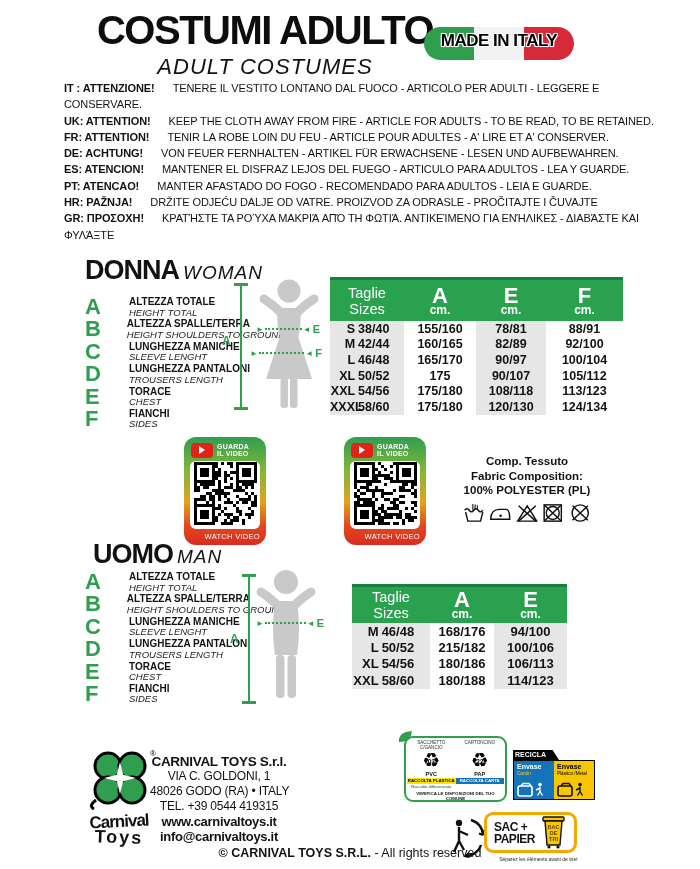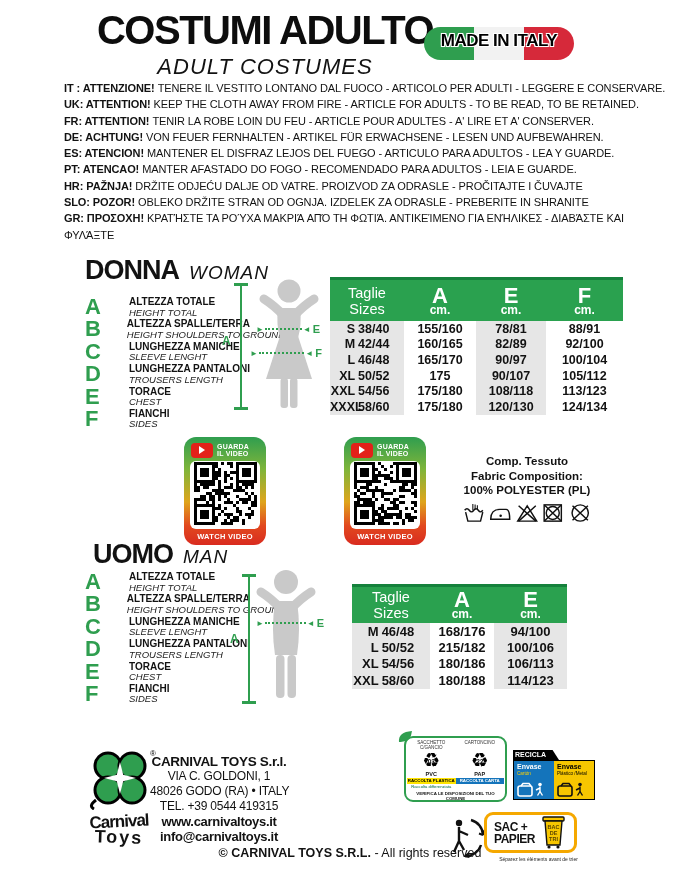--- a/index.html
+++ b/index.html
@@ -10,25 +10,25 @@
   
   .title{left:95px;top:8px;width:340px;text-align:center;font-size:40px;font-weight:bold;letter-spacing:-1.5px;color:#0d0d0d}
   .subtitle{left:95px;top:54px;width:340px;text-align:center;font-size:22px;font-style:italic;letter-spacing:1px}
   .badge{left:424px;top:27px;width:150px;height:33px;border-radius:17px;overflow:hidden;display:flex}
   .badge .stripe{flex:1}
   .badge-text{left:420px;top:31px;width:158px;text-align:center;font-size:17px;font-weight:bold;color:#000;
     text-shadow:-1px -1px 0 #fff,1px -1px 0 #fff,-1px 1px 0 #fff,1px 1px 0 #fff,0 0 2px #fff;letter-spacing:-0.5px}
 
   
   .warnings{left:64px;top:80px;width:610px;font-size:11px;line-height:16.3px;letter-spacing:-0.1px}
-  .warn-line b{font-weight:bold;margin-right:3px}
+  .warn-line b{font-weight:bold;margin-right:18px}
 
   
   .sec-head{font-weight:bold;font-size:27px;letter-spacing:-1px;white-space:nowrap}
-  .sec-head .en{font-style:italic;font-weight:normal;font-size:19px;letter-spacing:1px;margin-left:10px}
+  .sec-head .en{font-style:italic;font-weight:normal;font-size:19px;letter-spacing:1px;margin-left:4px}
 
   
   .legend{width:200px}
   .legend-item{display:flex;align-items:flex-start;height:22.4px}
   .legend-letter{width:44px;color:#2f9e4f;font-weight:bold;font-size:22px;line-height:20px}
   .legend-title{font-size:10px;font-weight:bold;line-height:10.5px;white-space:nowrap}
   .legend-sub{font-size:9.5px;font-style:italic;line-height:10px;white-space:nowrap;color:#222}
 
   
   .vline{width:14px}
@@ -64,21 +64,21 @@
   .uomo-t .w0{width:78px}.uomo-t .w1{width:64px}.uomo-t .w2{width:73px}
 
   
   .qr-badge{width:82px;height:108px;border-radius:12px;padding:5px 6px 4px;display:flex;flex-direction:column;
     background:linear-gradient(180deg,#2f9e4f 0%,#7fb53a 30%,#dfa51c 60%,#e2491f 82%,#d92b1f 100%)}
   .qr-top{display:flex;align-items:center;gap:4px;height:17px;margin:0 1px}
   .yt-btn{width:22px;height:15px;background:#e32119;border-radius:4px;display:flex;align-items:center;justify-content:center;flex:none}
   .yt-tri{width:0;height:0;border-left:6px solid #fff;border-top:4px solid transparent;border-bottom:4px solid transparent}
   .qr-guarda{color:#fff;font-weight:bold;font-size:7px;line-height:7px;letter-spacing:0.2px}
   .qr-box{background:#fff;border-radius:6px;width:70px;height:70px;margin:3px auto 0;display:flex;align-items:center;justify-content:center}
-  .qr-watch{text-align:center;color:#fff;font-weight:bold;font-size:7.5px;margin-top:3px;letter-spacing:0.3px}
+  .qr-watch{text-align:right;color:#fff;font-weight:normal;font-size:7.5px;margin-top:3px;letter-spacing:0.3px}
 
   
   .fabric{left:462px;top:454px;width:130px;text-align:center;font-weight:bold;font-size:11.5px;line-height:14.5px}
   .care-row{display:flex;justify-content:center;gap:2px;margin-top:3px}
   .care-row svg{display:block}
 
   
   .company{left:150px;top:754px;width:138px;text-align:center;line-height:15px;white-space:nowrap}
   .company .l1{font-size:13.5px;font-weight:bold;letter-spacing:-0.3px}
   .company .l2{font-size:12px;letter-spacing:-0.2px}
@@ -137,21 +137,20 @@
 <div class="abs badge-text">MADE IN ITALY</div>
 
 <div class="abs warnings">
     <div class="warn-line"><b>IT : ATTENZIONE!</b><span>TENERE IL VESTITO LONTANO DAL FUOCO - ARTICOLO PER ADULTI - LEGGERE E CONSERVARE.</span></div>
     <div class="warn-line"><b>UK: ATTENTION!</b><span>KEEP THE CLOTH AWAY FROM FIRE - ARTICLE FOR ADULTS - TO BE READ, TO BE RETAINED.</span></div>
     <div class="warn-line"><b>FR: ATTENTION!</b><span>TENIR LA ROBE LOIN DU FEU - ARTICLE POUR ADULTES  - A' LIRE ET A' CONSERVER.</span></div>
     <div class="warn-line"><b>DE: ACHTUNG!</b><span>VON FEUER FERNHALTEN - ARTIKEL FÜR ERWACHSENE  - LESEN UND AUFBEWAHREN.</span></div>
     <div class="warn-line"><b>ES: ATENCION!</b><span>MANTENER EL DISFRAZ LEJOS DEL FUEGO -  ARTICULO PARA ADULTOS - LEA Y GUARDE.</span></div>
     <div class="warn-line"><b>PT: ATENCAO!</b><span>MANTER AFASTADO DO FOGO - RECOMENDADO PARA ADULTOS - LEIA E GUARDE.</span></div>
     <div class="warn-line"><b>HR: PAŽNJA!</b><span>DRŽITE ODJEĆU DALJE OD VATRE. PROIZVOD ZA ODRASLE - PROČITAJTE I ČUVAJTE</span></div>
-    <div class="warn-line"><b>SLO: POZOR!</b><span>OBLEKO DRŽITE STRAN OD OGNJA. IZDELEK ZA ODRASLE - PREBERITE IN SHRANITE</span></div>
     <div class="warn-line"><b>GR: ΠΡΟΣΟΧΗ!</b><span>ΚΡΑΤΉΣΤΕ ΤΑ ΡΟΎΧΑ ΜΑΚΡΙΆ ΑΠΌ ΤΗ ΦΩΤΙΆ. ΑΝΤΙΚΕΊΜΕΝΟ ΓΙΑ ΕΝΉΛΙΚΕΣ - ΔΙΑΒΆΣΤΕ ΚΑΙ ΦΥΛΆΞΤΕ</span></div>
   </div>
 
 <div class="abs sec-head" style="left:85px;top:255px">
   <span>DONNA</span><span class="en">WOMAN</span>
 </div>
 
 <div class="abs legend" style="left:85px;top:297px">
     <div class="legend-item">
     <div class="legend-letter">A</div>

